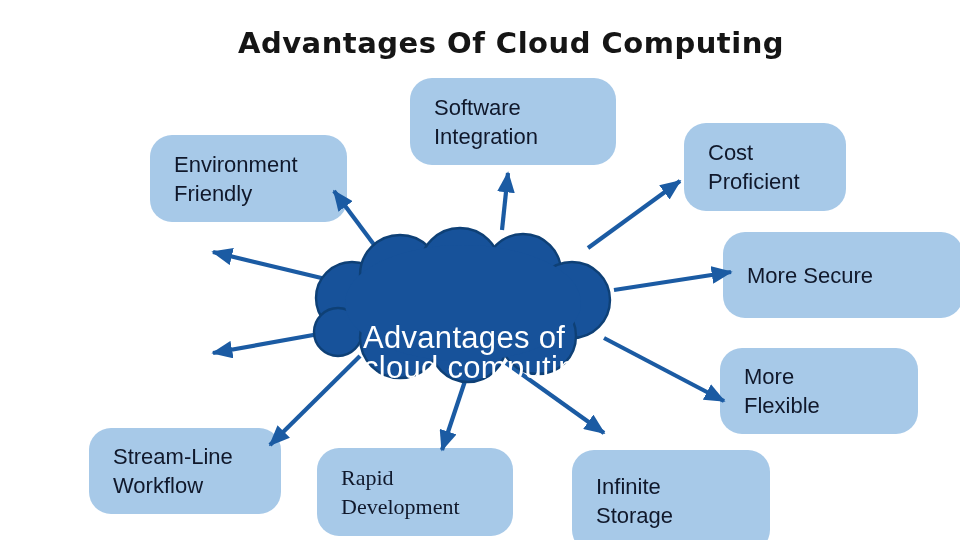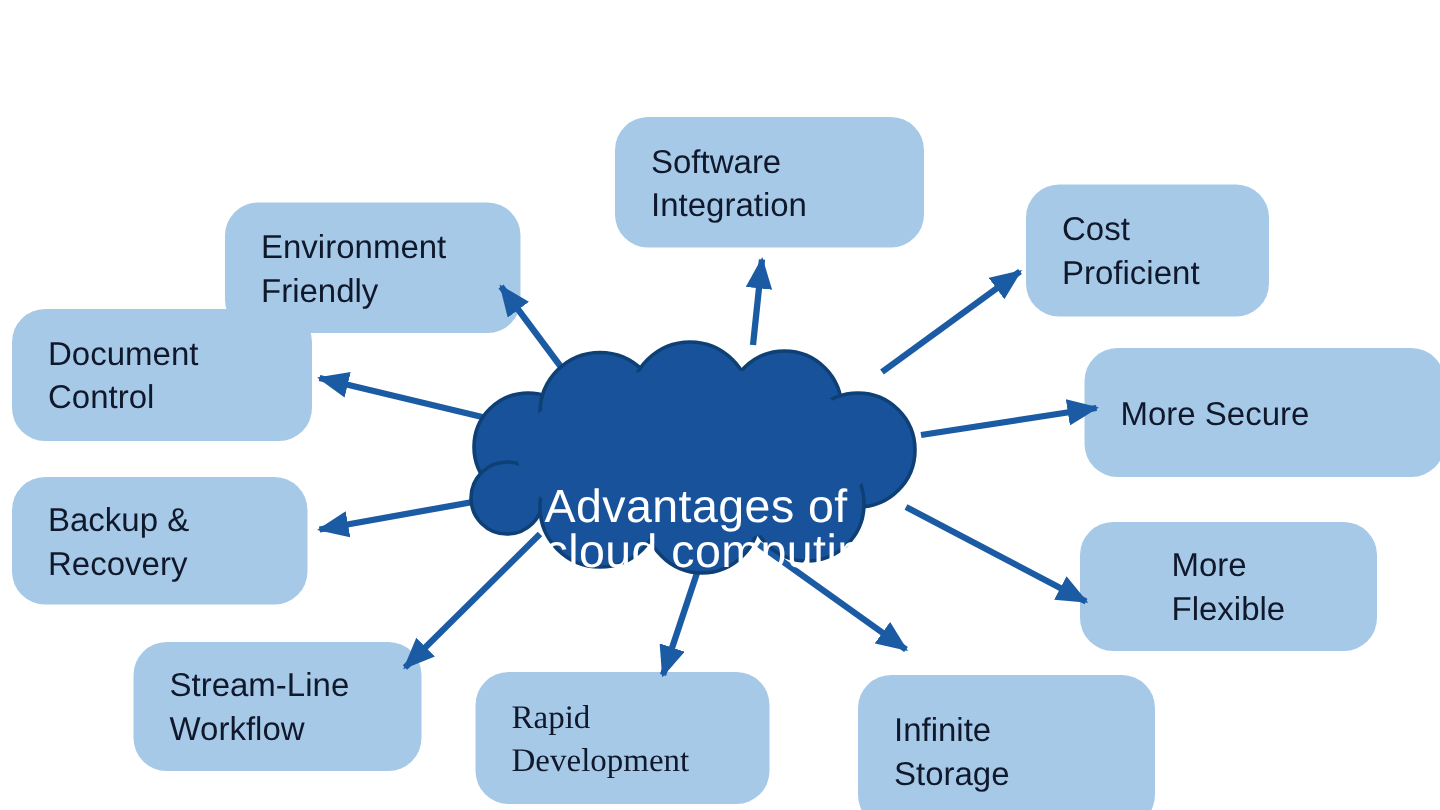--- a/index.html
+++ b/index.html
@@ -25,59 +25,54 @@
   .n-software   {left:410px;top:78px; width:206px;height:87px;}
   .n-cost       {left:684px;top:123px;width:162px;height:88px;}
   .n-secure     {left:723px;top:232px;width:240px;height:86px;}
   .n-flexible   {left:720px;top:348px;width:198px;height:86px;}
   .n-document   {left:8px;  top:206px;width:200px;height:88px;}
   .n-backup     {left:8px;  top:318px;width:197px;height:85px;}
   .n-stream     {left:89px; top:428px;width:192px;height:86px;}
   .n-rapid      {left:317px;top:448px;width:196px;height:88px;font-family:Liberation Serif, serif;}
   .n-infinite   {left:572px;top:450px;width:198px;height:102px;}
   .n-cost .node-label{max-width:115px;}
-  .n-flexible .node-label{max-width:95px;margin-left:37px;}
+  .n-flexible .node-label{max-width:95px;}
   .n-document .node-label{max-width:125px;}
   .n-infinite .node-label{max-width:110px;}
   .overlay{position:absolute;left:0;top:0;pointer-events:none;}
   .arrows line{stroke:var(--arrow);stroke-width:4.2;}
   .arrowhead{fill:var(--arrow);}
   .cloud circle{fill:var(--cloud-fill);stroke:var(--cloud-seam);stroke-width:2.4;}
   .cloud ellipse{fill:var(--cloud-fill);}
   .cloud-text{
     position:absolute;left:363px;top:280px;color:#ffffff;
     font-size:31px;line-height:30px;letter-spacing:.3px;margin-top:43px;
   }
 </style>
 </head>
 <body>
 
 <div class="stage">
 
+  <h1 class="title">Advantages Of Cloud Computing</h1>
 
   <div class="node n-environment">
     <span class="node-label">Environment Friendly</span>
   </div>
   <div class="node n-software">
     <span class="node-label">Software Integration</span>
   </div>
   <div class="node n-cost">
     <span class="node-label">Cost Proficient</span>
   </div>
   <div class="node n-secure">
     <span class="node-label">More Secure</span>
   </div>
   <div class="node n-flexible">
     <span class="node-label">More Flexible</span>
-  </div>
-  <div class="node n-document">
-    <span class="node-label">Document Control</span>
-  </div>
-  <div class="node n-backup">
-    <span class="node-label">Backup &amp; Recovery</span>
   </div>
   <div class="node n-stream">
     <span class="node-label">Stream-Line Workflow</span>
   </div>
   <div class="node n-rapid">
     <span class="node-label">Rapid Development</span>
   </div>
   <div class="node n-infinite">
     <span class="node-label">Infinite Storage</span>
   </div>

